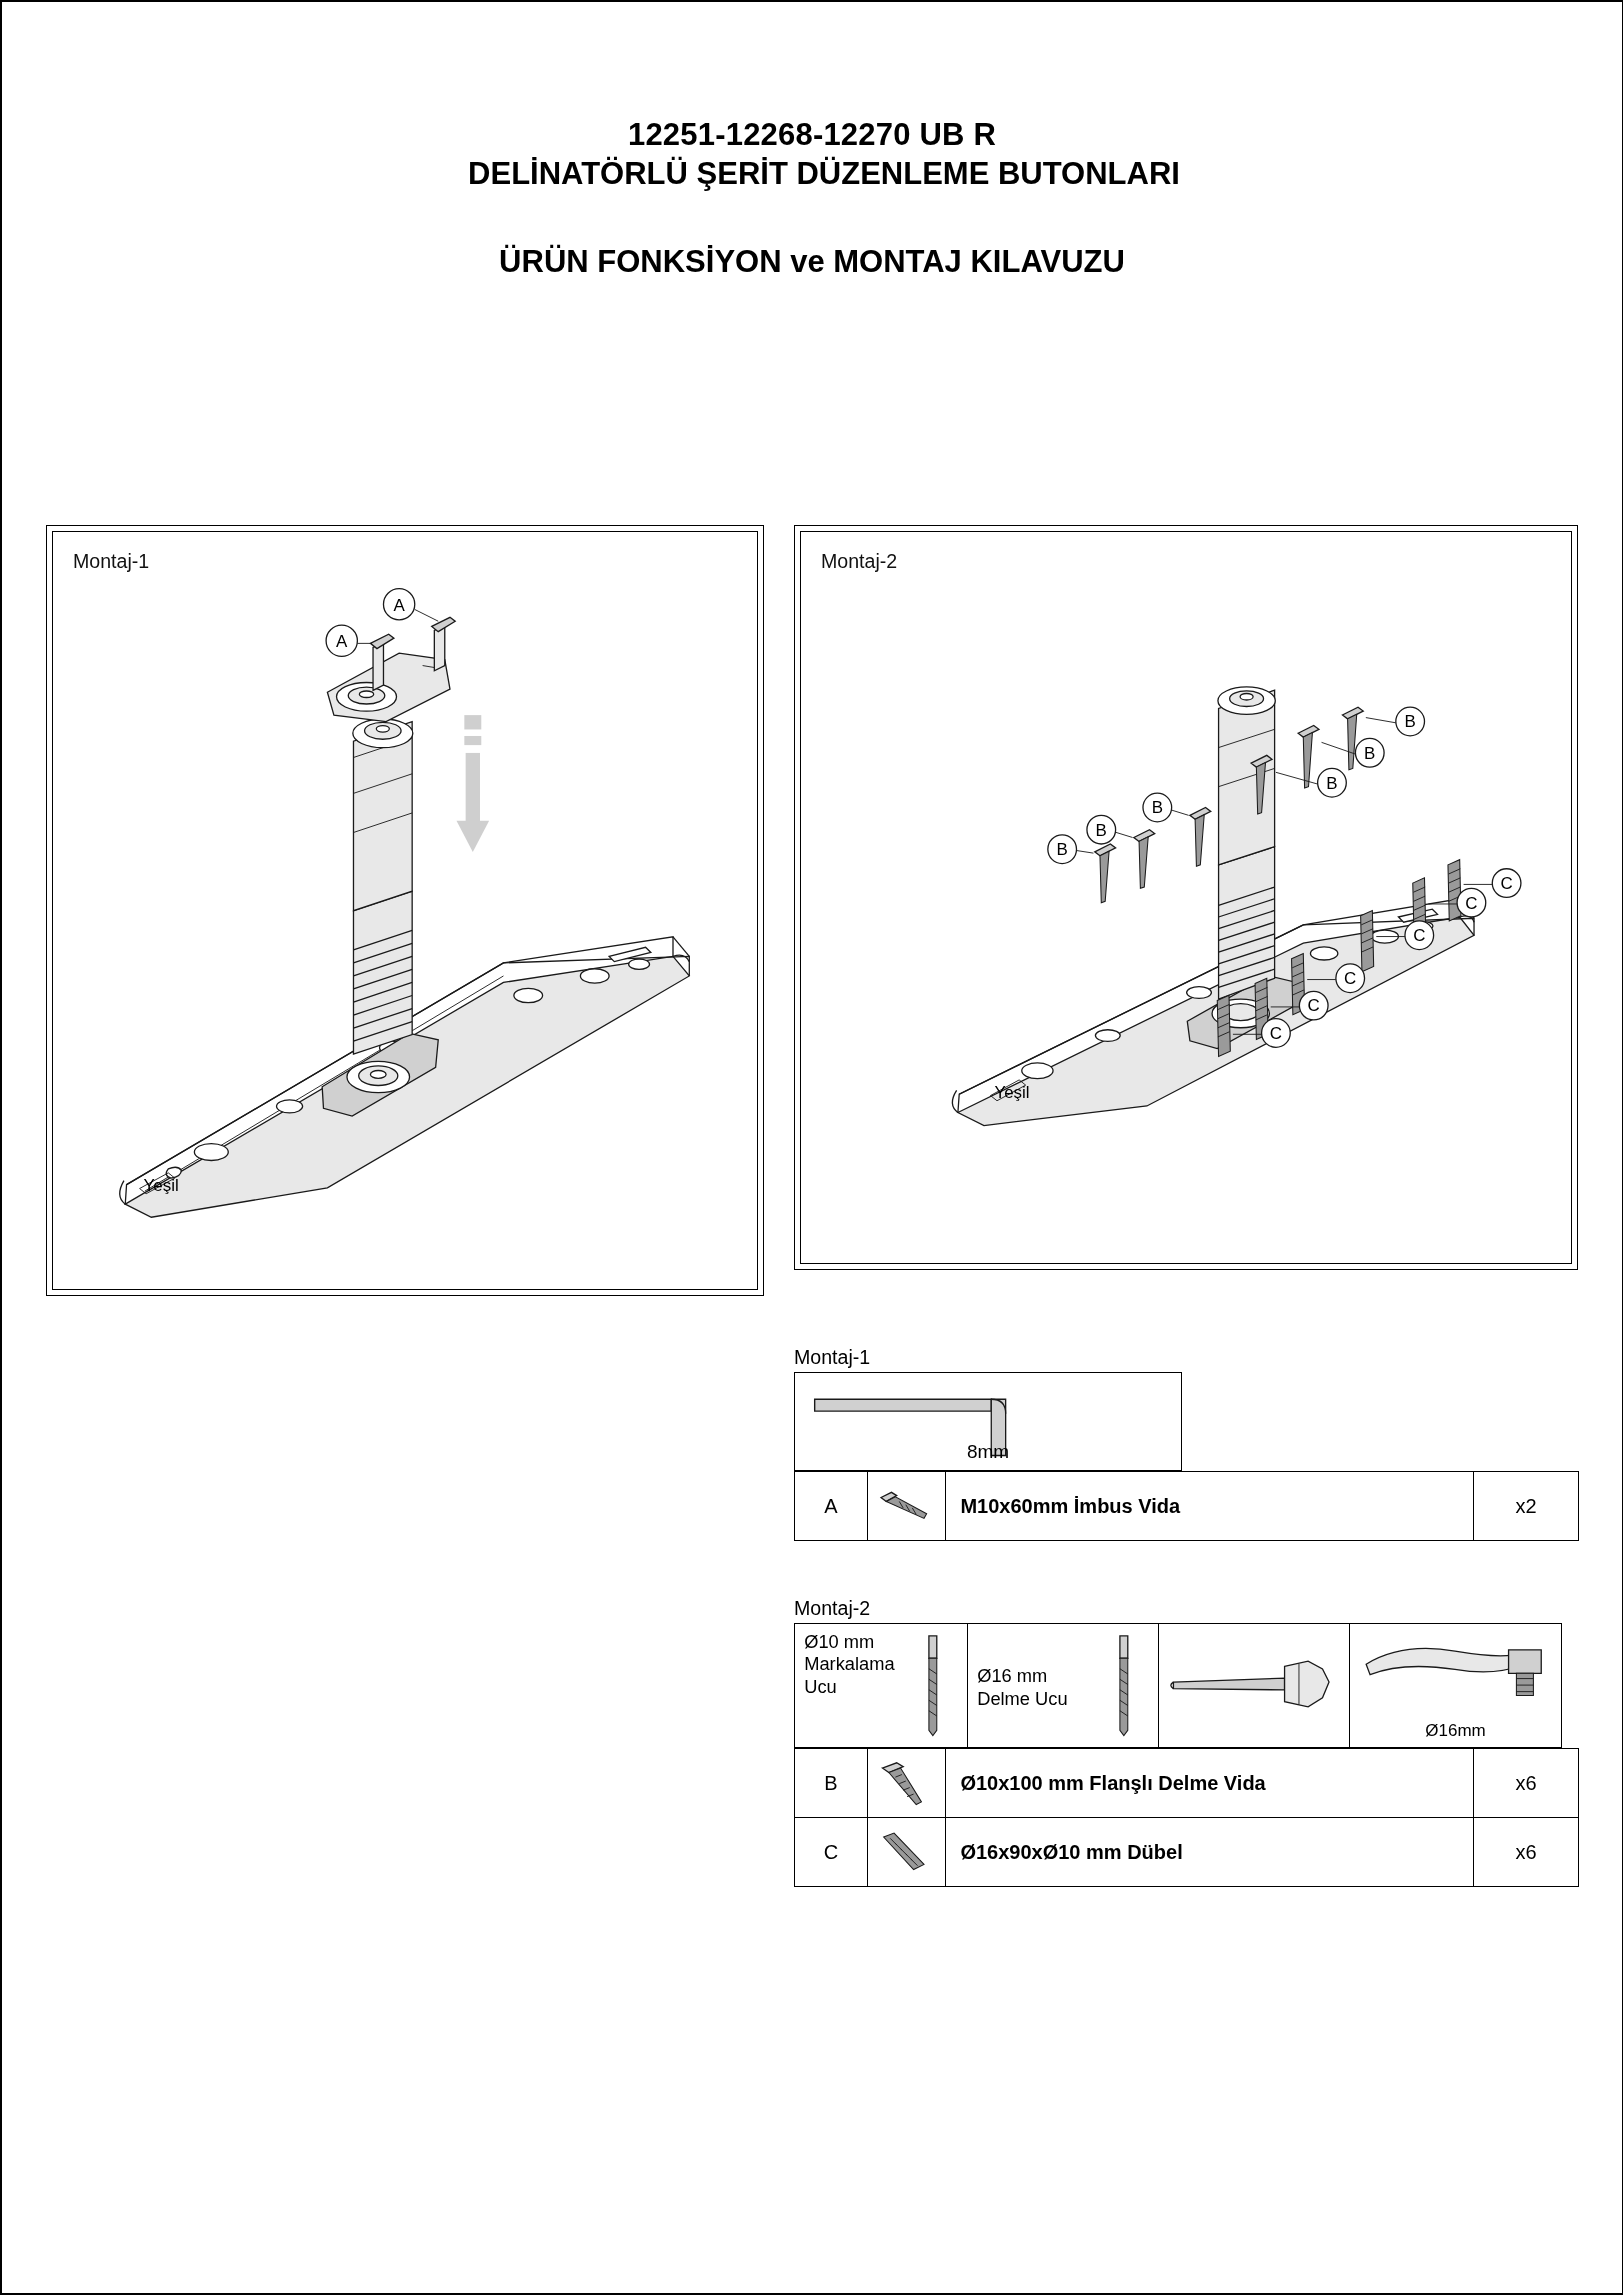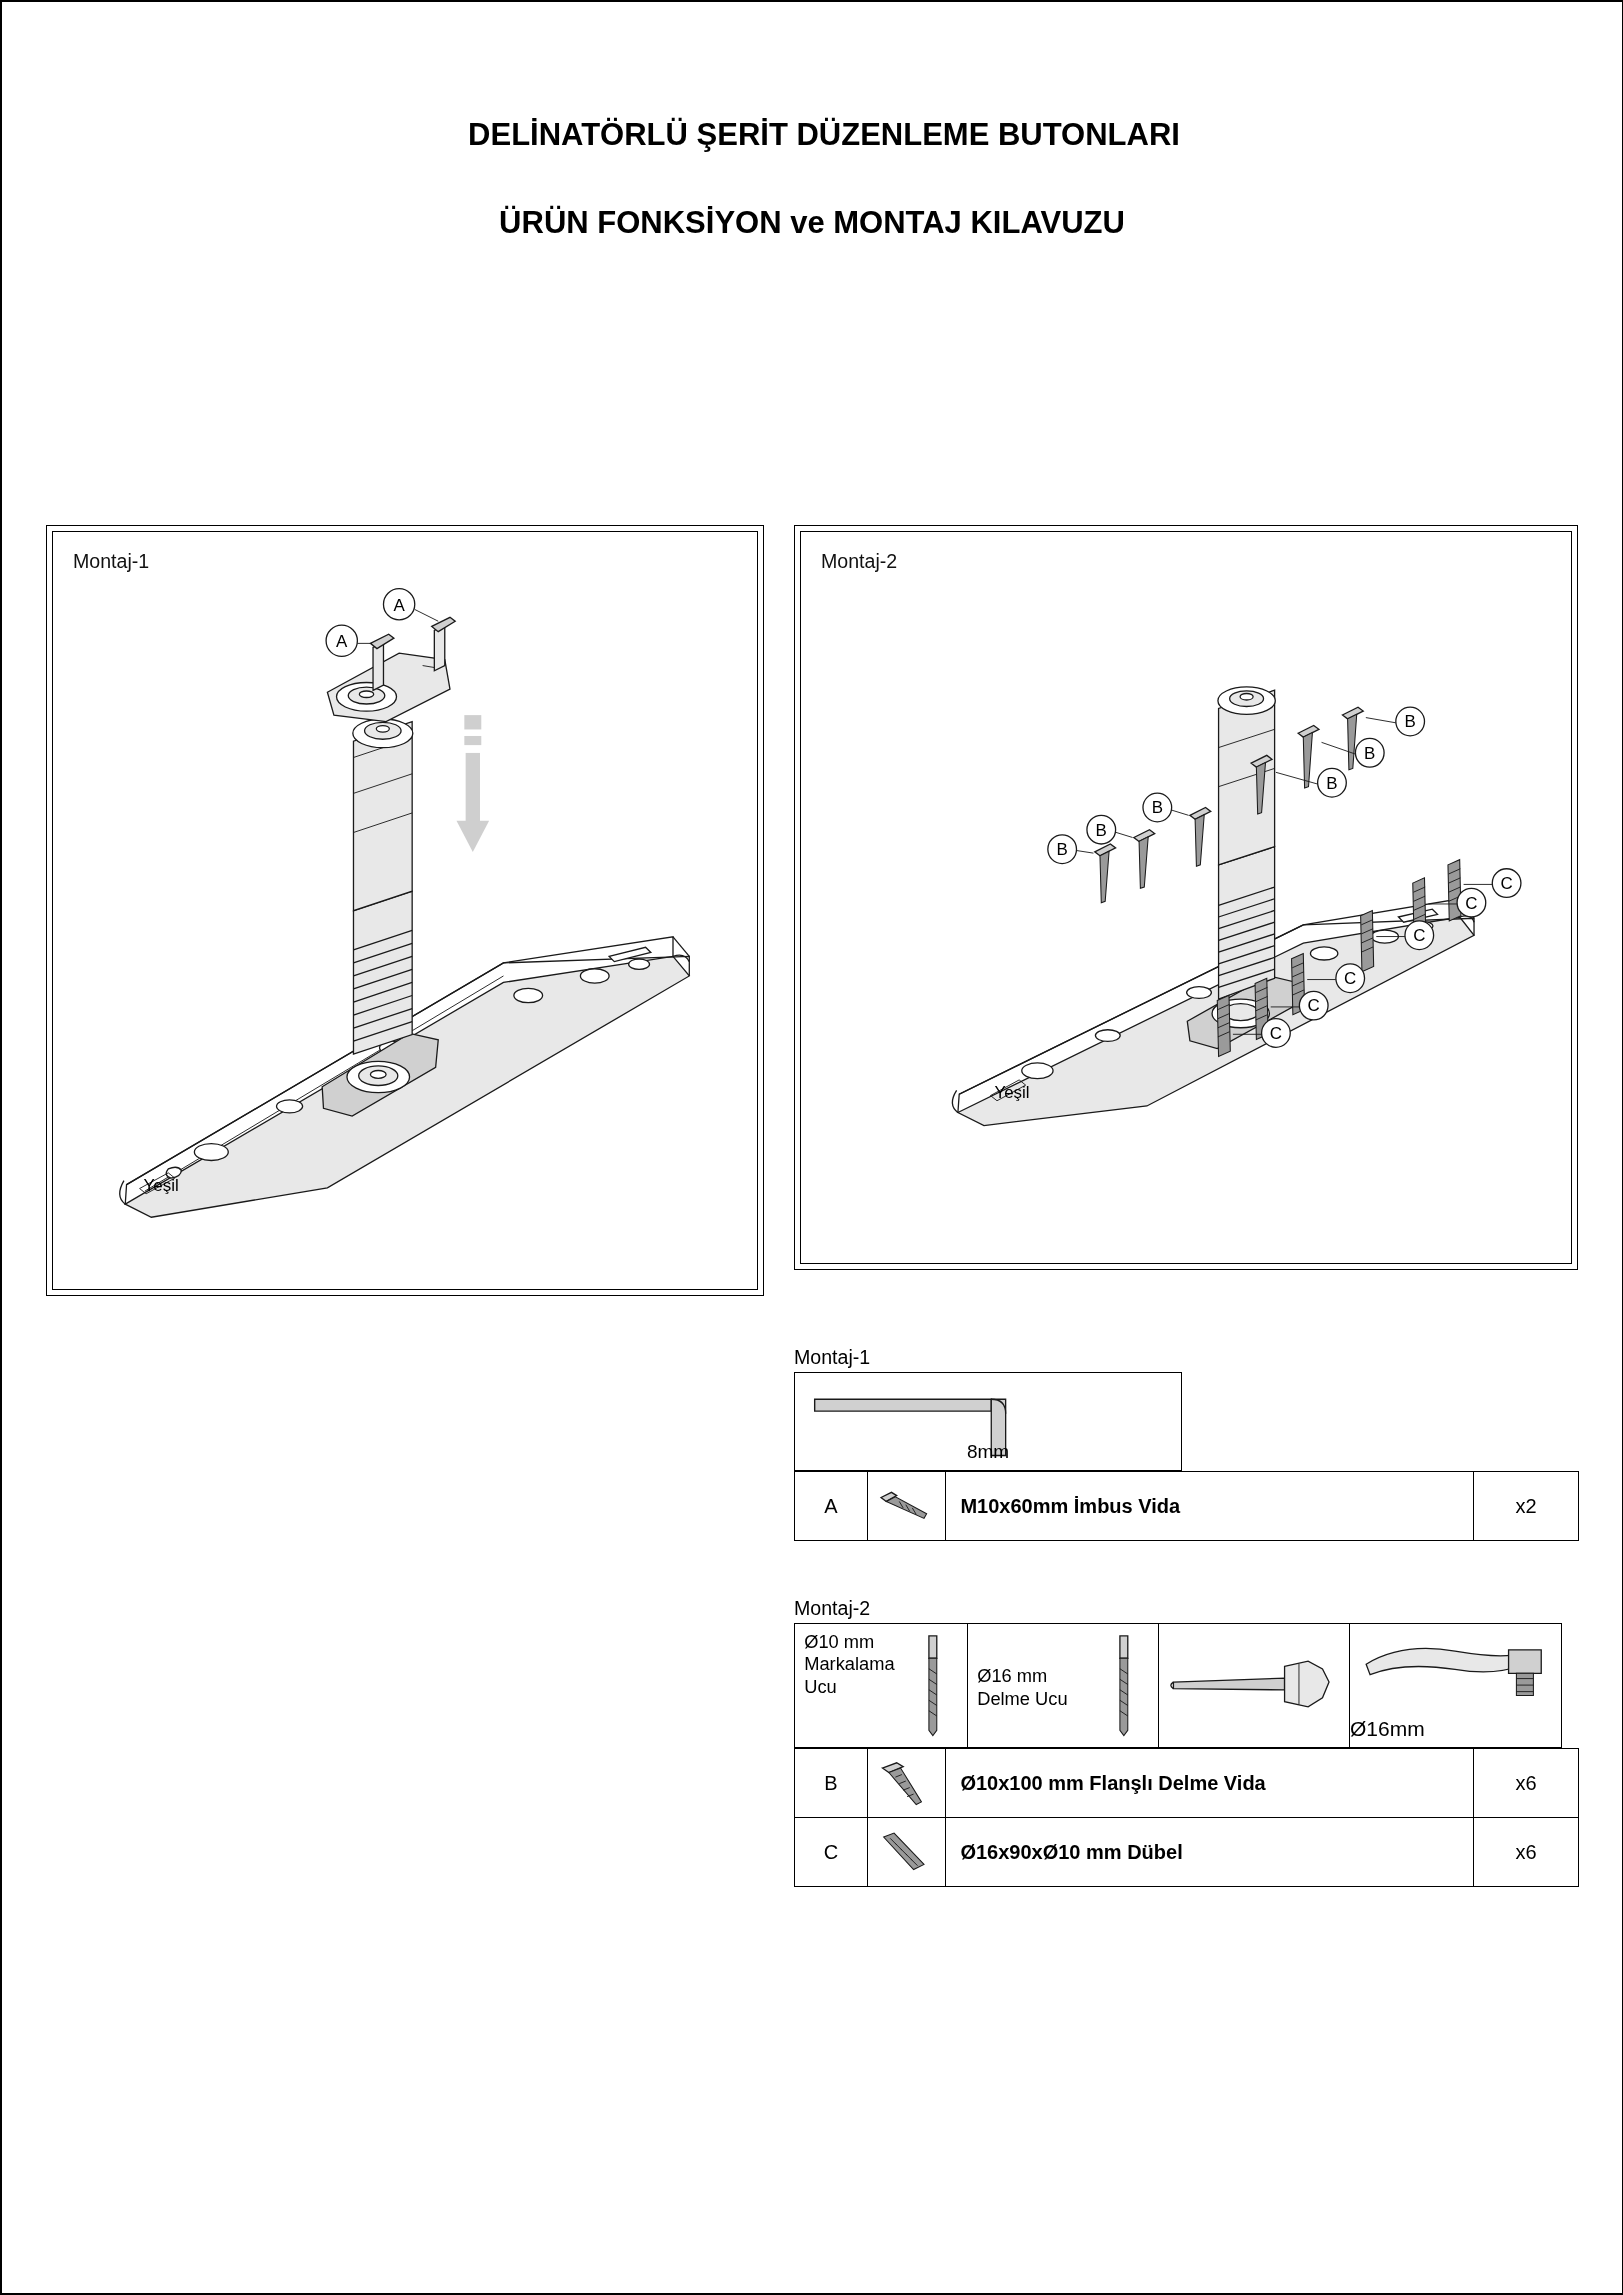--- a/index.html
+++ b/index.html
@@ -116,42 +116,43 @@
   }
   .cell-ico {
     text-align: center;
   }
   .tool-text {
     font-size: 18.3px;
     line-height: 1.25;
     padding: 6.5px 0 0 9.2px;
   }
   .tool-cap {
-    font-size: 21px;
-    text-align: left;
+    font-size: 17px;
+    text-align: center;
   }
   .allen-label {
     position: absolute;
     font-size: 19px;
   }
   svg { display: block; }
   .ln { fill: none; stroke: #1a1a1a; stroke-width: 2; }
   .ln-thin { fill: none; stroke: #1a1a1a; stroke-width: 1.4; }
   .fillgrey { fill: #e8e8e8; stroke: #1a1a1a; stroke-width: 2; }
   .fillwhite { fill: #ffffff; stroke: #1a1a1a; stroke-width: 2; }
   .fillmid { fill: #d0d0d0; stroke: #1a1a1a; stroke-width: 2; }
   .fdark { fill: #9a9a9a; stroke: #1a1a1a; stroke-width: 1.6; }
   .calloutTxt { font-family: "Liberation Sans", sans-serif; font-size: 26px; fill: #000; }
 </style>
 </head>
 <body>
 
 <div class="page">
 
   <div class="title-block">
+    <div class="title-line">12251-12268-12270 UB R</div>
     <div class="title-line2">DELİNATÖRLÜ ŞERİT DÜZENLEME BUTONLARI</div>
     <div class="subtitle">ÜRÜN FONKSİYON ve MONTAJ KILAVUZU</div>
   </div>
 
   <div class="panel" id="panel-montaj-1">
     <div class="panel-inner"></div>
     <div class="panel-label" style="left:26px; top:23.5px;">Montaj-1</div>
 
     <svg class="fig" viewBox="0 0 1098 1180">
 

